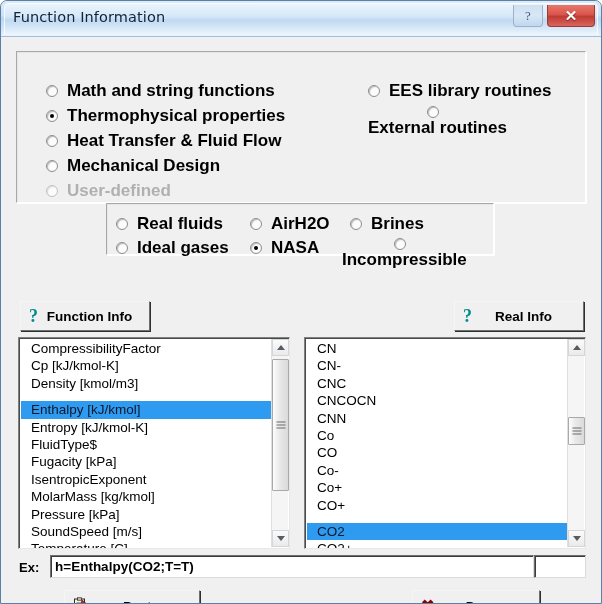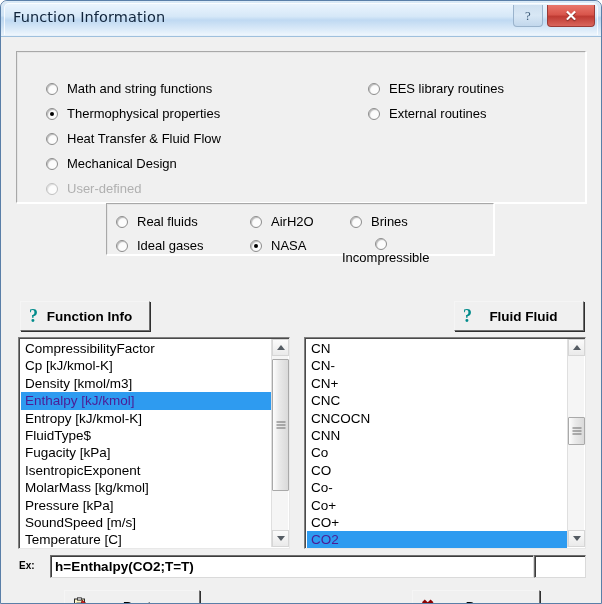--- a/index.html
+++ b/index.html
@@ -133,22 +133,22 @@
     left: 3px; top: 3px;
     width: 4px; height: 4px;
     border-radius: 50%;
     background: #000000;
   }
   .radio-dot.disabled {
     border-color: #c0c0c0;
     box-shadow: inset 1px 1px 1px rgba(200,200,200,0.6);
   }
   .radio-label {
-    font-size: 13px;
-    font-weight: normal;
+    font-size: 17px;
+    font-weight: bold;
     color: #000000;
     font-family: "Liberation Sans", sans-serif;
   }
   .radio-label.disabled { color: #b0b0b0; }
 
   
   .btn3d {
     position: absolute;
     box-sizing: border-box;
     background: #f0f0f0;
@@ -204,30 +204,31 @@
 
   .list-items {
     position: absolute;
     left: 2px; top: 2px;
     right: 18px;
     overflow: hidden;
   }
   .list-item {
     height: 17.4px;
     line-height: 17.4px;
-    padding-left: 4px;
+    padding-left: 10px;
     font-size: 13.5px;
     color: #000000;
     font-family: "Liberation Sans", sans-serif;
     white-space: nowrap;
     cursor: default;
   }
   .list-item.selected {
     background: #2e9bf0;
-    color: #4c1d95;
+    color: #0f172a;
+    margin-top: 9px;
   }
   #list-functions .list-item.selected { width: 252px; }
   #list-fluids .list-item.selected { width: 260px; }
 
   
   .vscroll {
     position: absolute;
     top: 1px; right: 1px;
     width: 17px; bottom: 1px;
     background: #f5f5f5;
@@ -277,21 +278,21 @@
     display: block;
     height: 1px;
     margin-bottom: 2px;
     background: #6a6a6a;
   }
 
   
   .ex-label {
     position: absolute;
     left: 17px; top: 523px;
-    font-size: 10px;
+    font-size: 13px;
     font-weight: bold;
     color: #000000;
     font-family: "Liberation Sans", sans-serif;
   }
   .ex-field {
     position: absolute;
     left: 48px; top: 518px;
     width: 484px; height: 23px;
     box-sizing: border-box;
     background: #ffffff;
@@ -370,21 +371,21 @@
     </div>
     <div class="radio-row" style="left:366px; top:44px;">
       <span class="radio-dot"></span>
       <span class="radio-label">EES library routines</span>
     </div>
 
     <div class="radio-row" style="left:44px; top:144px;">
       <span class="radio-dot disabled"></span>
       <span class="radio-label disabled">User-defined</span>
     </div>
-    <div class="radio-row" style="left:366px; top:69px;">
+    <div class="radio-row" style="left:366px; top:69px;flex-direction:column;">
       <span class="radio-dot"></span>
       <span class="radio-label">External routines</span>
     </div>
 
     <div class="group" id="group-fluidtype"></div>
 
     <div class="radio-row" style="left:114px; top:177px;">
       <span class="radio-dot"></span>
       <span class="radio-label">Real fluids</span>
     </div>
@@ -413,21 +414,21 @@
       <span class="btn-icon">
         <span class="qmark">?</span>
       </span>
       <span class="btn-label">Function Info</span>
     </div>
 
     <div class="btn3d" id="btn-fluid-info">
       <span class="btn-icon">
         <span class="qmark">?</span>
       </span>
-      <span class="btn-label">Fluid Fluid</span>
+      <span class="btn-label">Real Info</span>
     </div>
 
     <div class="listbox" id="list-functions">
       <div class="list-items">
         <div class="list-item">CompressibilityFactor</div>
         <div class="list-item">Cp [kJ/kmol-K]</div>
         <div class="list-item">Density [kmol/m3]</div>
         <div class="list-item selected">Enthalpy [kJ/kmol]</div>
         <div class="list-item">Entropy [kJ/kmol-K]</div>
         <div class="list-item">FluidType$</div>
@@ -452,21 +453,20 @@
         <div class="sb-arrow down">
             <span class="tri-down"></span>
           </div>
       </div>
     </div>
 
     <div class="listbox" id="list-fluids">
       <div class="list-items">
         <div class="list-item">CN</div>
         <div class="list-item">CN-</div>
-        <div class="list-item">CN+</div>
         <div class="list-item">CNC</div>
         <div class="list-item">CNCOCN</div>
         <div class="list-item">CNN</div>
         <div class="list-item">Co</div>
         <div class="list-item">CO</div>
         <div class="list-item">Co-</div>
         <div class="list-item">Co+</div>
         <div class="list-item">CO+</div>
         <div class="list-item selected">CO2</div>
         <div class="list-item">CO2+</div>

